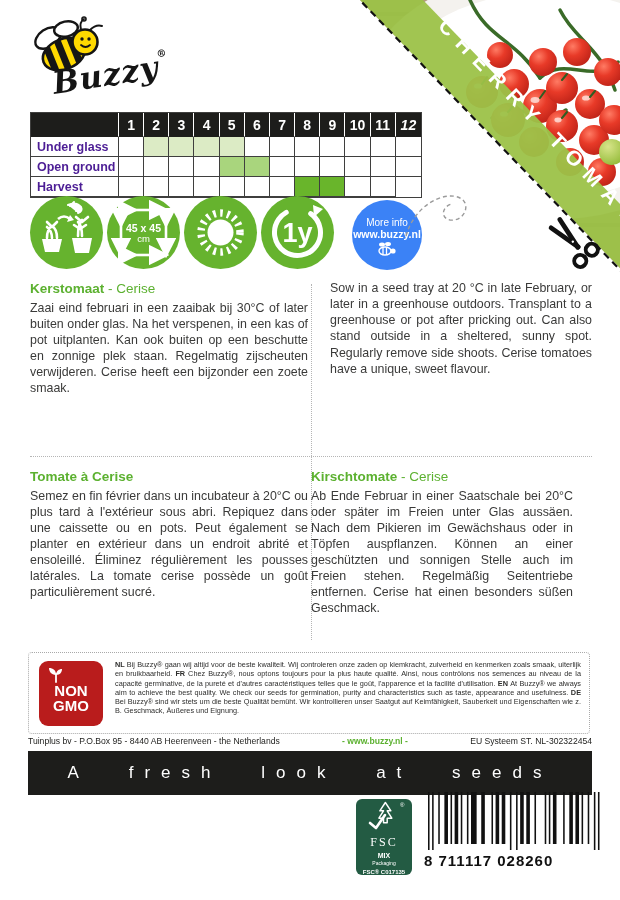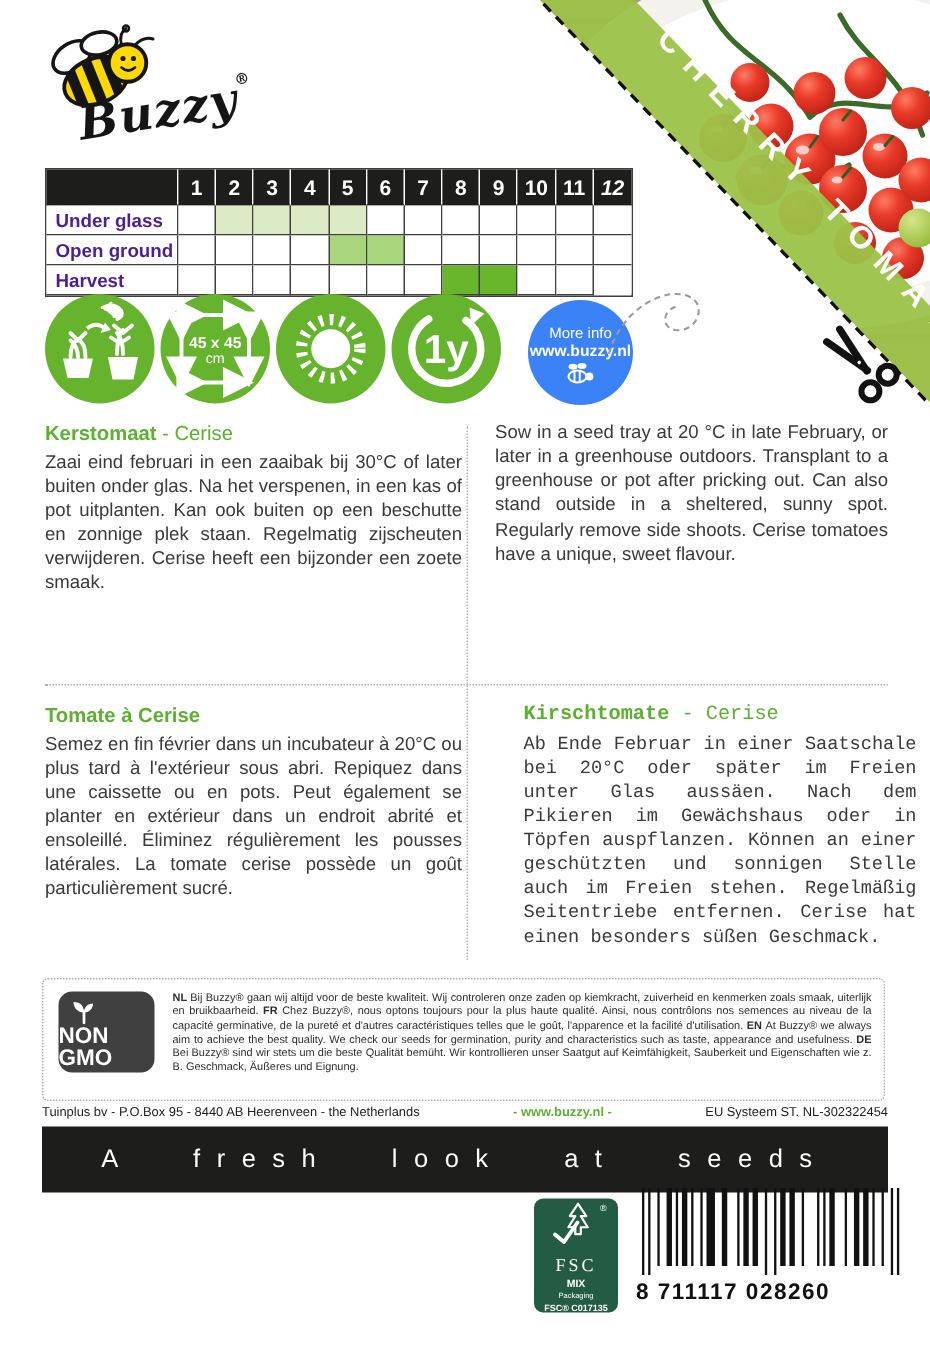--- a/index.html
+++ b/index.html
@@ -36,28 +36,28 @@
   .moreinfo .l2{font-size:10.5px;font-weight:bold;}
   .flight{position:absolute;left:404px;top:188px;pointer-events:none;}
 
   
   .desc{position:absolute;font-size:12.4px;line-height:1.3;text-align:justify;color:#3a3a39;}
   .desc h3{margin:0 0 2px 0;font-size:13.5px;color:#5cb130;font-weight:bold;}
   .desc h3 .sub{font-weight:normal;}
   .d-nl{left:30px;top:280px;width:278px;}
   .d-en{left:330px;top:280px;width:262px;}
   .d-fr{left:30px;top:468px;width:278px;}
-  .d-de{left:349px;top:468px;width:262px;font-family:Liberation Mono, monospace;}
+  .d-de{left:311px;top:468px;width:262px;}
   .div-v{position:absolute;left:311px;top:284px;height:356px;border-left:1.5px dotted #b5b5b5;}
   .div-h{position:absolute;left:30px;top:456px;width:562px;border-top:1.5px dotted #b5b5b5;}
 
   
   .qbox{position:absolute;left:28px;top:652px;width:560px;height:80px;border:1.5px dotted #a9a9a9;border-radius:4px;}
-  .ngmo{position:absolute;left:10px;top:8px;width:64px;height:54px;background:#404040;border-radius:9px;
-        color:#fff;text-align:left;font-weight:bold;}
+  .ngmo{position:absolute;left:10px;top:8px;width:64px;height:65px;background:#b91c1c;border-radius:9px;
+        color:#fff;text-align:center;font-weight:bold;}
   .ngmo .sprout{position:absolute;left:8px;top:5px;}
   .ngmo .t1{margin-top:22px;font-size:15px;line-height:1;}
   .ngmo .t2{font-size:15px;line-height:1.1;}
   .qtext{position:absolute;left:86px;top:7px;width:466px;font-size:7.3px;line-height:1.27;
          text-align:justify;color:#2e2e2d;}
   .addr{position:absolute;left:28px;top:736px;width:564px;display:flex;justify-content:space-between;
         font-size:8.6px;color:#1d1d1b;}
   .addr .web{color:#5cb130;font-weight:bold;}
 
   

